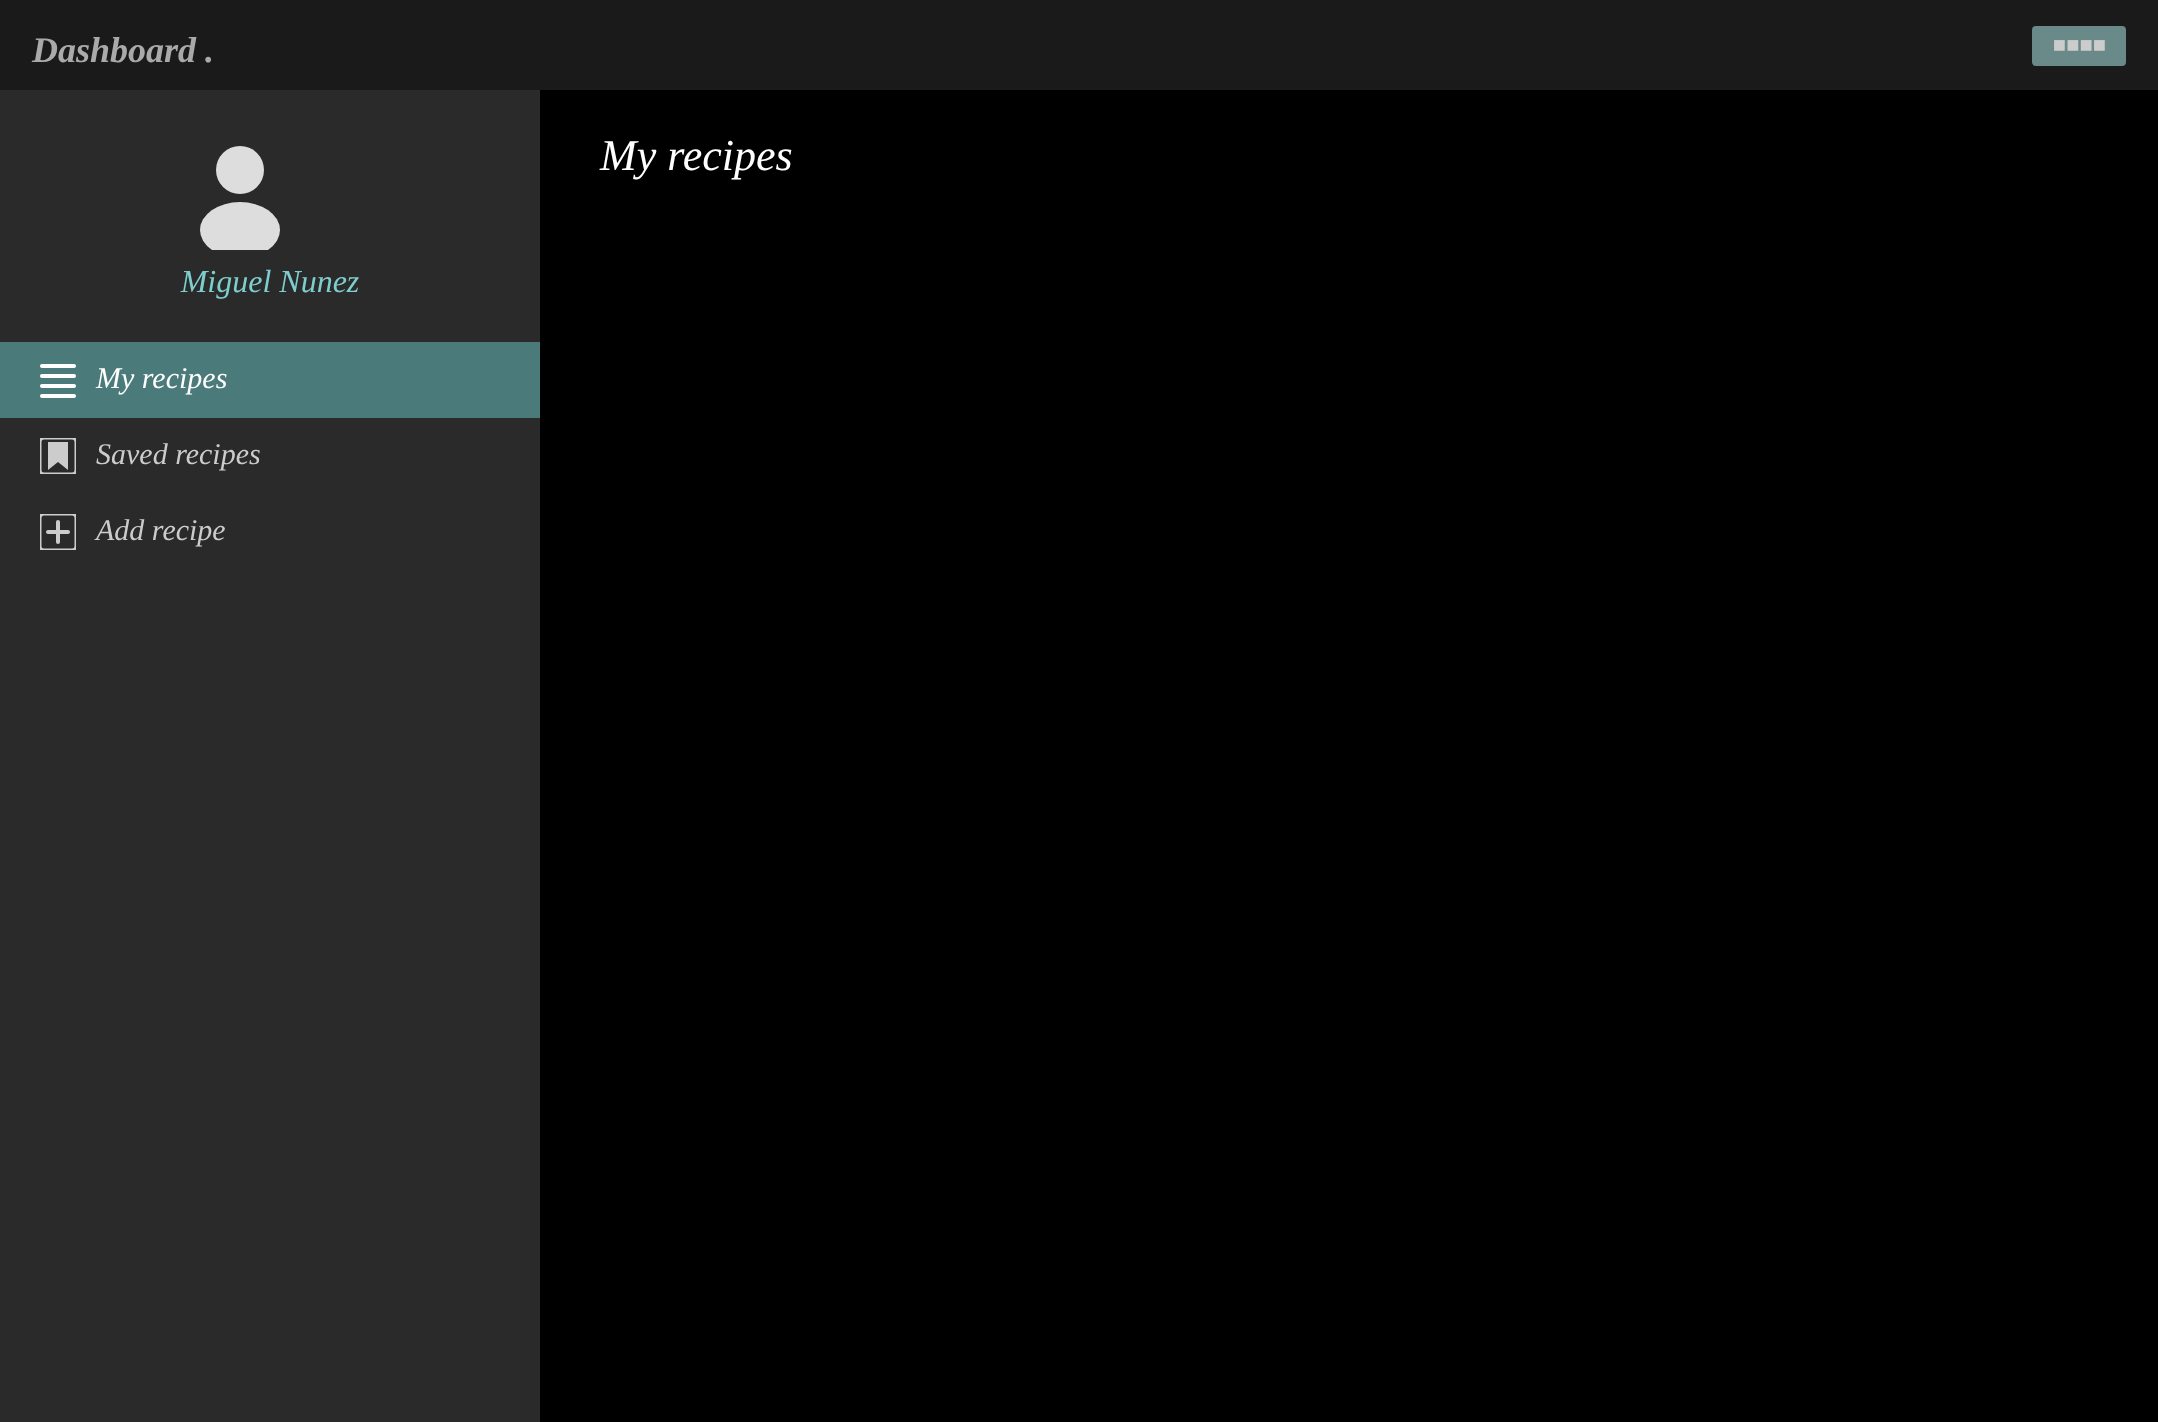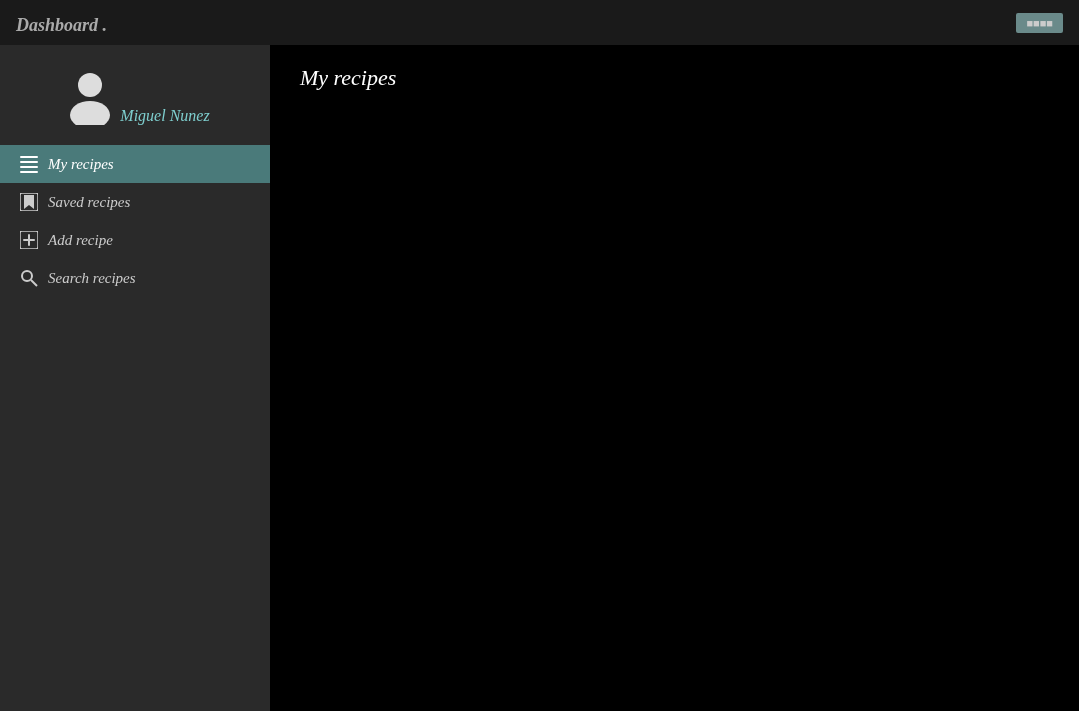--- a/index.html
+++ b/index.html
@@ -67,22 +67,22 @@
       background-color: #2a2a2a;
       display: flex;
       flex-direction: column;
       align-items: center;
       padding-top: 20px;
       flex-shrink: 0;
     }
 
     .avatar-container {
       display: flex;
-      flex-direction: row;
-      align-items: flex-end;
+      flex-direction: column;
+      align-items: flex-start;
       margin-bottom: 20px;
     }
 
     .avatar-icon {
       width: 60px;
       height: 60px;
       color: #dddddd;
     }
 
     .user-name {
@@ -182,27 +182,20 @@
 
       <div class="nav-item">
         <svg class="nav-icon" viewBox="0 0 18 18" fill="currentColor" xmlns="http://www.w3.org/2000/svg">
           <rect x="0" y="0" width="18" height="18" rx="2" fill="none" stroke="currentColor" stroke-width="1.5"></rect>
           <rect x="8" y="3" width="2" height="12" rx="1"></rect>
           <rect x="3" y="8" width="12" height="2" rx="1"></rect>
         </svg>
         <span>Add recipe</span>
       </div>
 
-      <div class="nav-item">
-        <svg class="nav-icon" viewBox="0 0 18 18" fill="none" stroke="currentColor" stroke-width="2" xmlns="http://www.w3.org/2000/svg">
-          <circle cx="7" cy="7" r="5"></circle>
-          <line x1="11" y1="11" x2="17" y2="17"></line>
-        </svg>
-        <span>Search recipes</span>
-      </div>
 
     </nav>
   </div>
 
   <div class="content">
     <h1 class="page-title">My recipes</h1>
   </div>
 
 </div>
 

